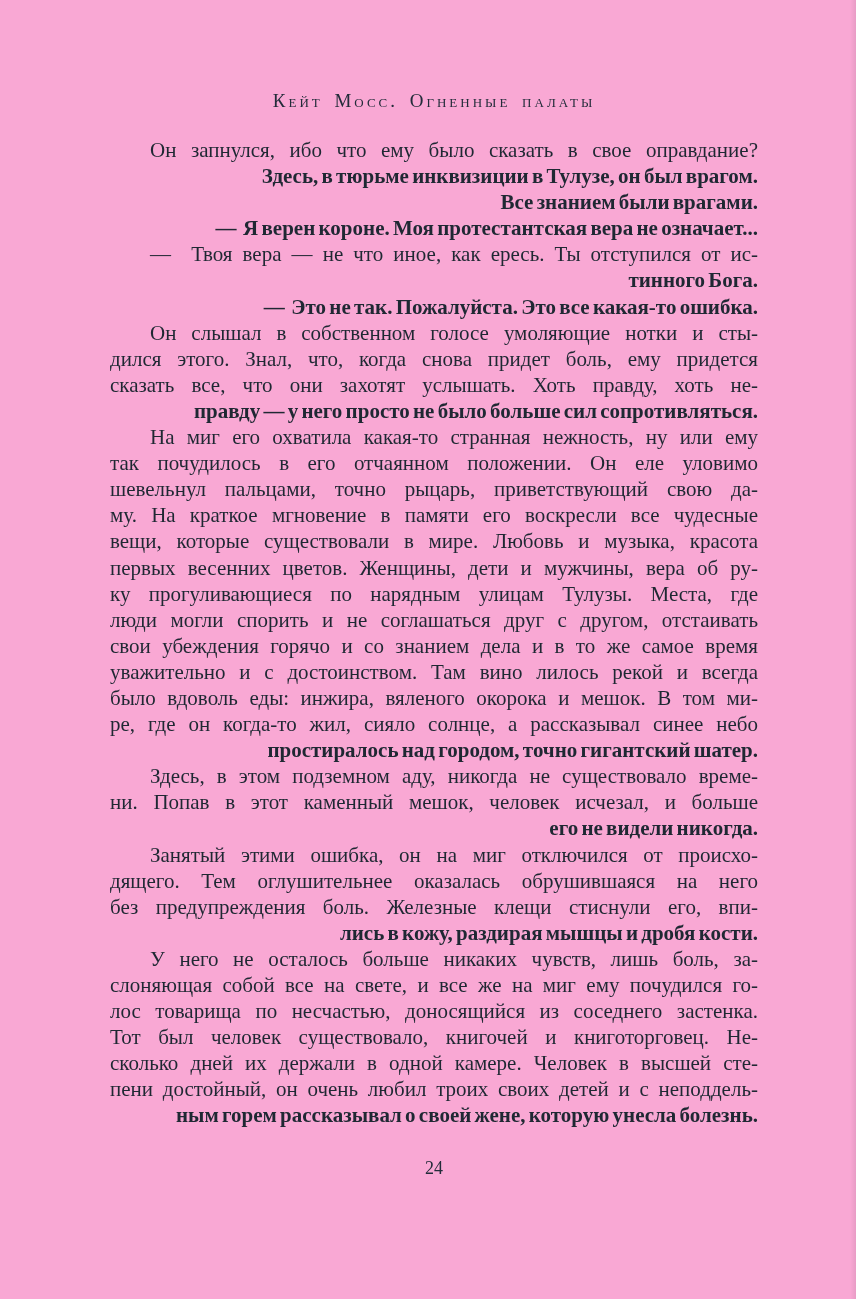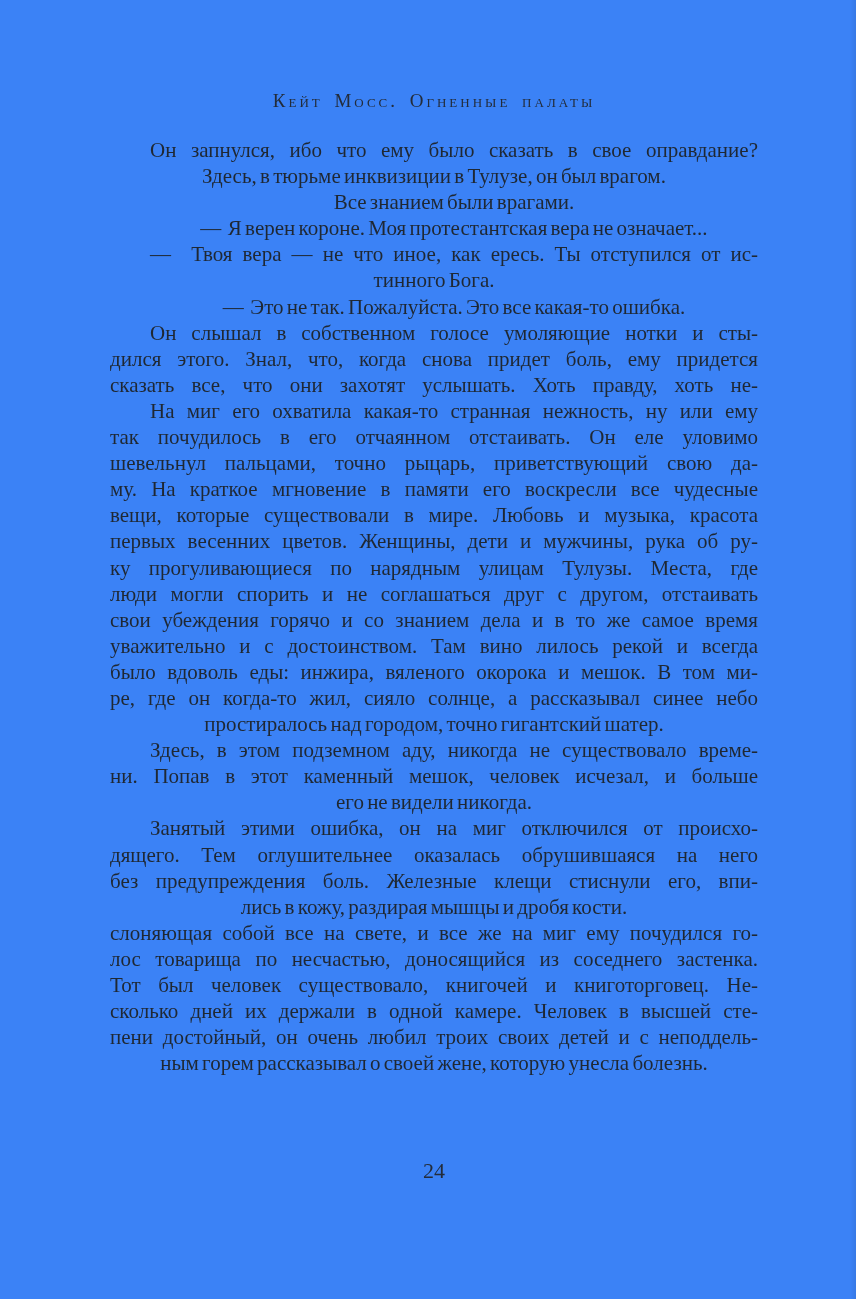--- a/index.html
+++ b/index.html
@@ -4,21 +4,21 @@
 <style>
   html,body{margin:0;padding:0;}
   body{
     width:856px;height:1299px;
     background:#ffffff;
     font-family:"Liberation Serif","DejaVu Serif",serif;
   }
   .page{
     position:relative;
     width:856px;height:1299px;
-    background:#3b82f6;
+    background:#f9a8d4;
     color:#202936;
     overflow:hidden;
   }
   .running-head{
     position:absolute;
     top:90px;left:110px;width:648px;
     text-align:center;
     font-size:19px;
     line-height:22px;
     letter-spacing:3px;
@@ -34,26 +34,26 @@
     word-spacing:-2px;
     color:#1f2833;
   }
   .ln{
     height:26.1px;
     overflow:hidden;
     text-align:justify;
     text-align-last:justify;
   }
   .ln.first{ text-indent:40px; }
-  .ln.last{ text-align:center; text-align-last:auto; }
+  .ln.last{ text-align:right; text-align-last:auto;font-weight:bold; }
   .folio{
     position:absolute;
     top:1158px;left:110px;width:648px;
     text-align:center;
-    font-size:22px;
+    font-size:18px;
     color:#232c3a;
   }
   .edge-shadow{
     position:absolute;
     top:0;right:0;width:6px;height:1299px;
     background:linear-gradient(to right, rgba(0,0,0,0), rgba(0,0,0,0.07));
     pointer-events:none;
   }
 </style>
 </head>
@@ -67,40 +67,42 @@
     <div class="ln first">Он запнулся, ибо что ему было сказать в свое оправдание?</div>
     <div class="ln last">Здесь, в тюрьме инквизиции в Тулузе, он был врагом.</div>
     <div class="ln first last">Все знанием были врагами.</div>
     <div class="ln first last">—&nbsp; Я верен короне. Моя протестантская вера не означает...</div>
     <div class="ln first">—&nbsp; Твоя вера — не что иное, как ересь. Ты отступился от ис-</div>
     <div class="ln last">тинного Бога.</div>
     <div class="ln first last">—&nbsp; Это не так. Пожалуйста. Это все какая-то ошибка.</div>
     <div class="ln first">Он слышал в собственном голосе умоляющие нотки и сты-</div>
     <div class="ln">дился этого. Знал, что, когда снова придет боль, ему придется</div>
     <div class="ln">сказать все, что они захотят услышать. Хоть правду, хоть не-</div>
+    <div class="ln last">правду — у него просто не было больше сил сопротивляться.</div>
     <div class="ln first">На миг его охватила какая-то странная нежность, ну или ему</div>
-    <div class="ln">так почудилось в его отчаянном отстаивать. Он еле уловимо</div>
+    <div class="ln">так почудилось в его отчаянном положении. Он еле уловимо</div>
     <div class="ln">шевельнул пальцами, точно рыцарь, приветствующий свою да-</div>
     <div class="ln">му. На краткое мгновение в памяти его воскресли все чудесные</div>
     <div class="ln">вещи, которые существовали в мире. Любовь и музыка, красота</div>
-    <div class="ln">первых весенних цветов. Женщины, дети и мужчины, рука об ру-</div>
+    <div class="ln">первых весенних цветов. Женщины, дети и мужчины, вера об ру-</div>
     <div class="ln">ку прогуливающиеся по нарядным улицам Тулузы. Места, где</div>
     <div class="ln">люди могли спорить и не соглашаться друг с другом, отстаивать</div>
     <div class="ln">свои убеждения горячо и со знанием дела и в то же самое время</div>
     <div class="ln">уважительно и с достоинством. Там вино лилось рекой и всегда</div>
     <div class="ln">было вдоволь еды: инжира, вяленого окорока и мешок. В том ми-</div>
     <div class="ln">ре, где он когда-то жил, сияло солнце, а рассказывал синее небо</div>
     <div class="ln last">простиралось над городом, точно гигантский шатер.</div>
     <div class="ln first">Здесь, в этом подземном аду, никогда не существовало време-</div>
     <div class="ln">ни. Попав в этот каменный мешок, человек исчезал, и больше</div>
     <div class="ln last">его не видели никогда.</div>
     <div class="ln first">Занятый этими ошибка, он на миг отключился от происхо-</div>
     <div class="ln">дящего. Тем оглушительнее оказалась обрушившаяся на него</div>
     <div class="ln">без предупреждения боль. Железные клещи стиснули его, впи-</div>
     <div class="ln last">лись в кожу, раздирая мышцы и дробя кости.</div>
+    <div class="ln first">У него не осталось больше никаких чувств, лишь боль, за-</div>
     <div class="ln">слоняющая собой все на свете, и все же на миг ему почудился го-</div>
     <div class="ln">лос товарища по несчастью, доносящийся из соседнего застенка.</div>
     <div class="ln">Тот был человек существовало, книгочей и книготорговец. Не-</div>
     <div class="ln">сколько дней их держали в одной камере. Человек в высшей сте-</div>
     <div class="ln">пени достойный, он очень любил троих своих детей и с неподдель-</div>
     <div class="ln last">ным горем рассказывал о своей жене, которую унесла болезнь.</div>
   </div>
 
   <div class="folio">24</div>
 

